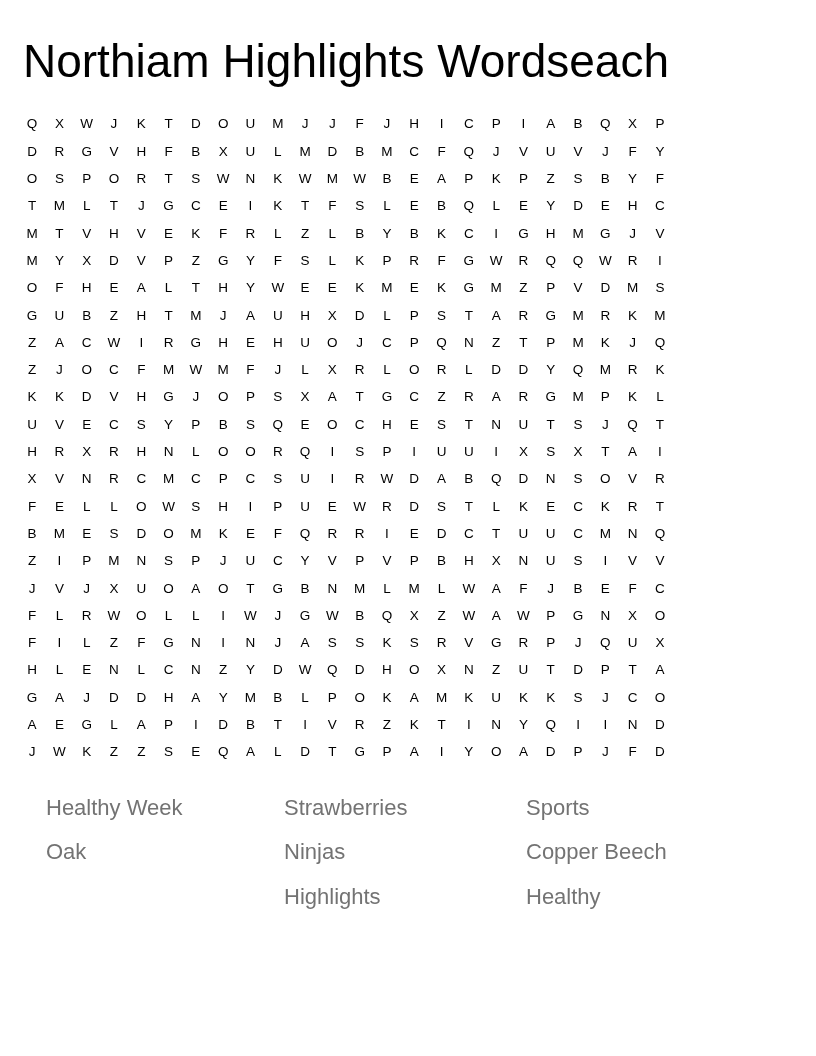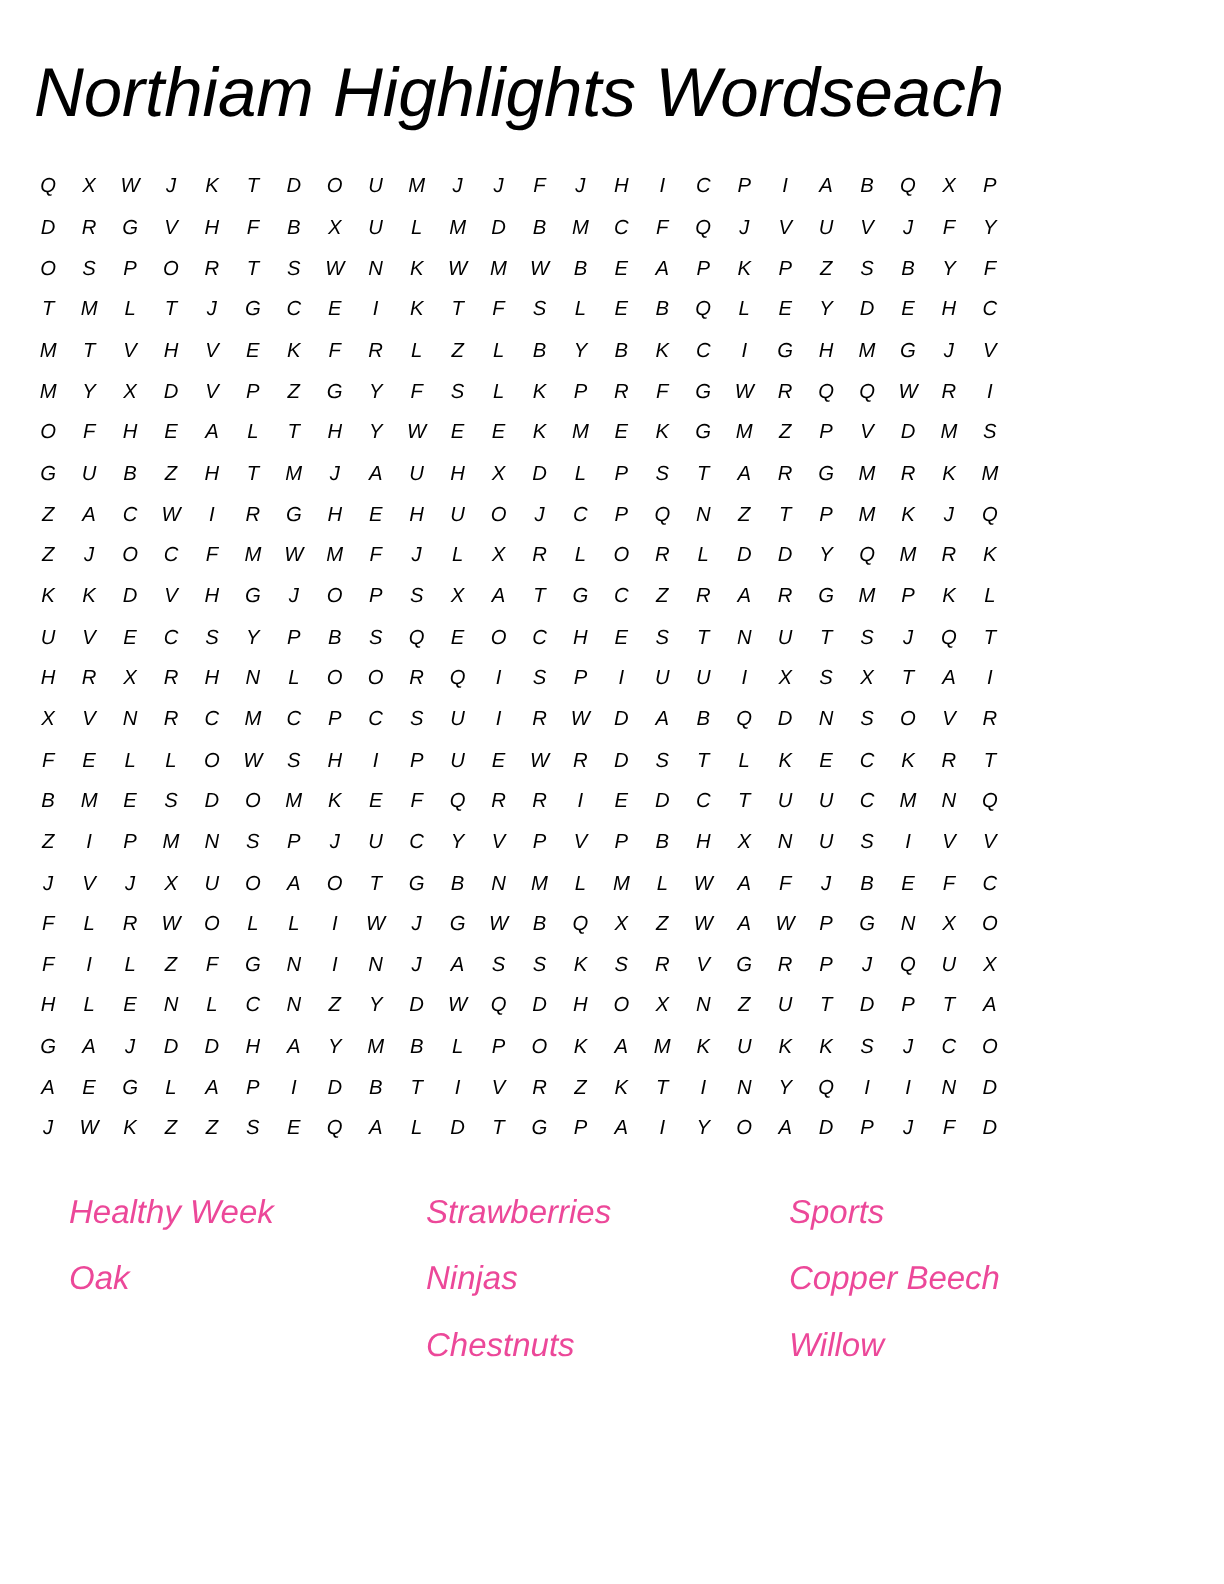--- a/index.html
+++ b/index.html
@@ -13,21 +13,20 @@
     font-family: "Liberation Sans", sans-serif;
     color: #000000;
     overflow: hidden;
     position: relative;
   }
   .page {
     width: 692px;
     height: 1056px;
     box-sizing: border-box;
     position: relative;
-    font-style: italic;
   }
   .puzzle-title {
     text-align: center;
     font-family: "Liberation Sans", sans-serif;
     font-size: 46px;
     font-weight: normal;
     letter-spacing: 0px;
     margin: 0;
     padding-top: 36px;
     line-height: 1.1;
@@ -58,21 +57,21 @@
     padding-right: 40px;
     display: grid;
     grid-template-columns: 238px 242px auto;
     grid-auto-rows: 44.5px;
     align-items: start;
   }
   .word-item {
     font-family: "Liberation Sans", sans-serif;
     font-size: 22px;
     font-weight: normal;
-    color: #ec4899;
+    color: #737373;
     line-height: 1.1;
     white-space: nowrap;
   }
   .word-empty {
     visibility: hidden;
   }
 </style>
 </head>
 <body>
 
@@ -712,18 +711,18 @@
   </div>
 
   <div class="wordlist">
       <div class="word-item">Healthy Week</div>
       <div class="word-item">Strawberries</div>
       <div class="word-item">Sports</div>
       <div class="word-item">Oak</div>
       <div class="word-item">Ninjas</div>
       <div class="word-item">Copper Beech</div>
       <div class="word-item word-empty"></div>
-      <div class="word-item">Chestnuts</div>
-      <div class="word-item">Willow</div>
+      <div class="word-item">Highlights</div>
+      <div class="word-item">Healthy</div>
       <div class="word-item word-empty"></div>
     </div>
 
 </div>
 
 </body></html>

